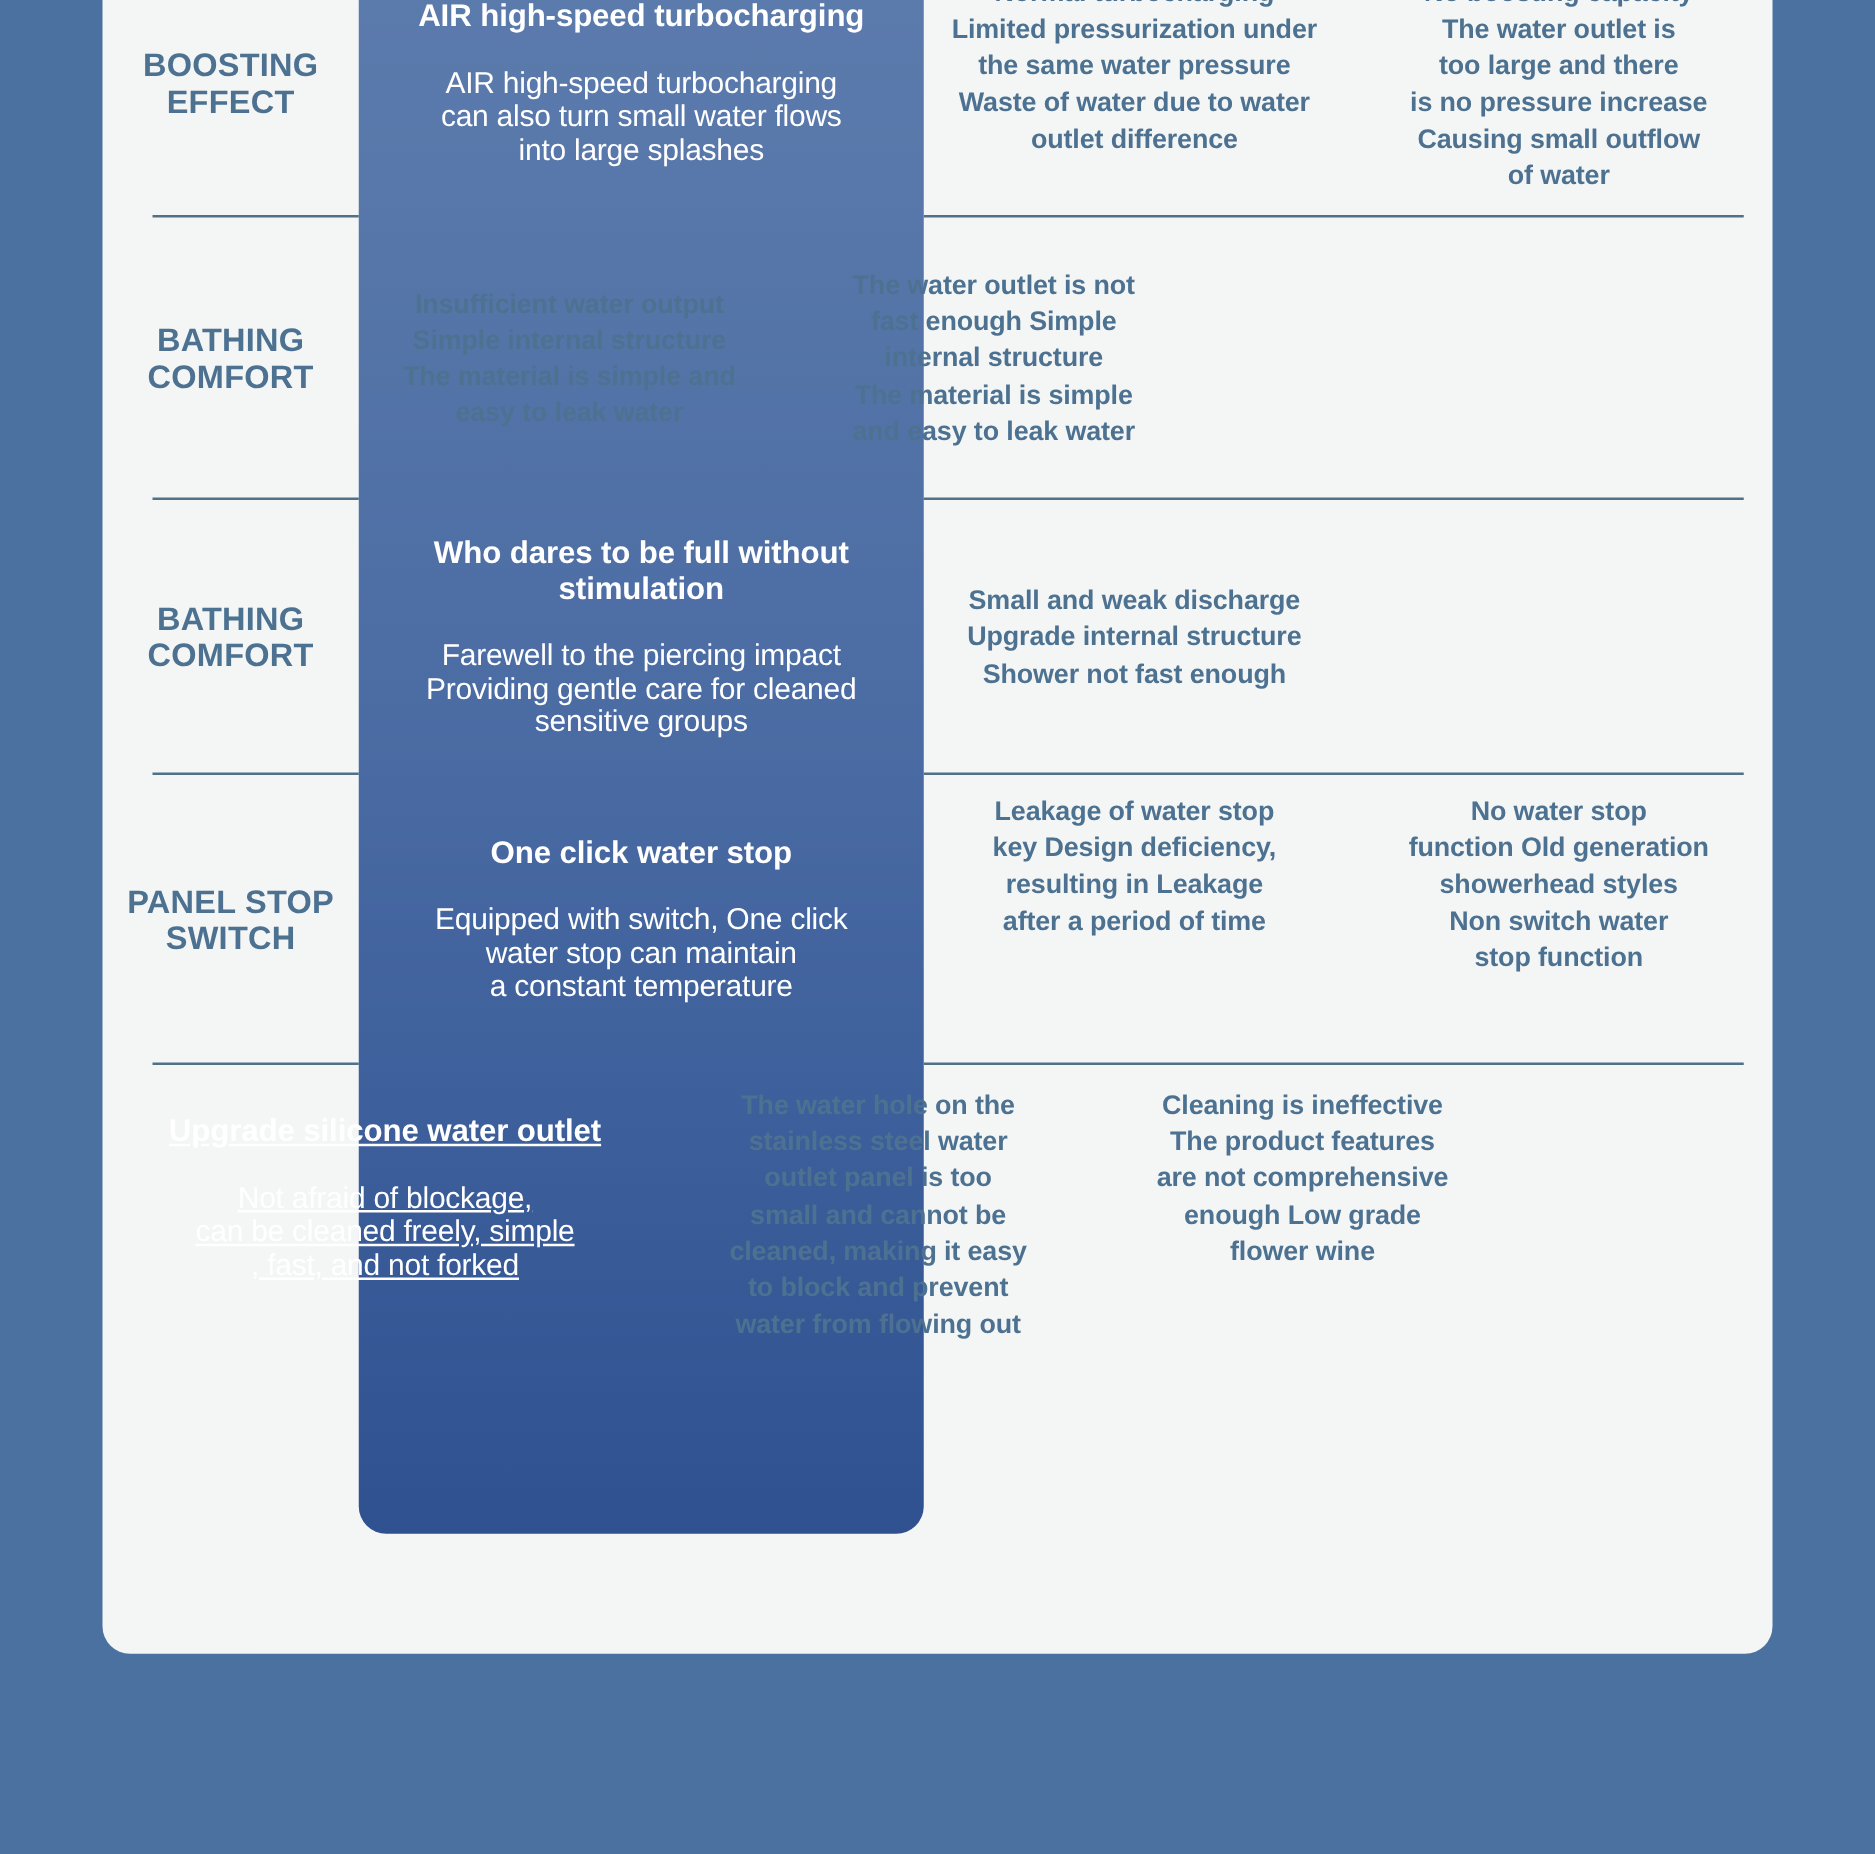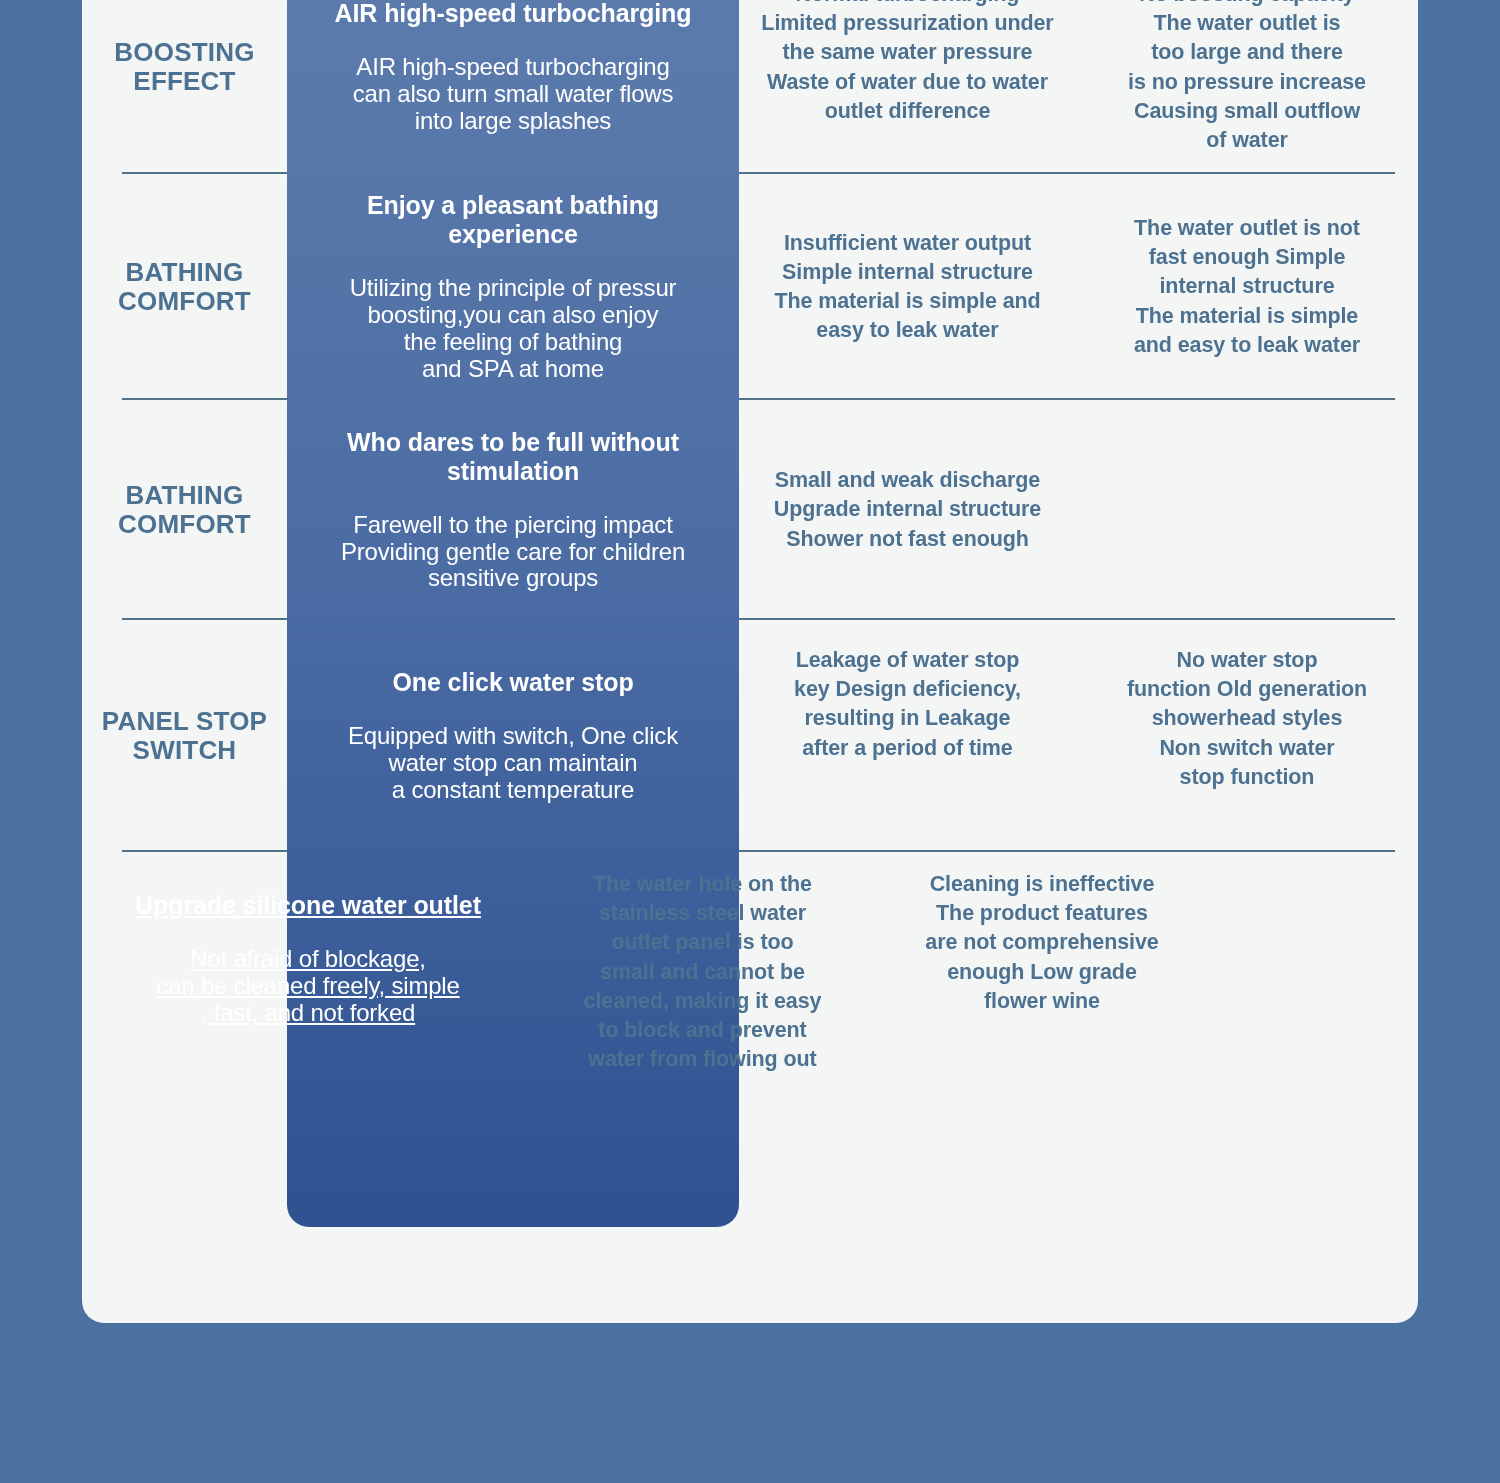--- a/index.html
+++ b/index.html
@@ -138,21 +138,21 @@
   .row-4 { height: 330px; }
 
   .row-0 .cell-feature,
   .row-1 .cell-feature,
   .row-2 .cell-feature,
   .row-3 .cell-feature,
   .row-4 .cell-feature { justify-content: center; }
 
   .row-4 .cell-feature { padding-bottom: 130px; text-decoration: underline; }
   .row-4 .cell-compare { align-self: flex-start; padding-top: 18px; }
-  .row-3 .cell-compare { align-self: flex-start; padding-top: 26px; text-align: center; }
+  .row-3 .cell-compare { align-self: flex-start; padding-top: 15px; text-align: center; }
   .row-0 .cell-compare { align-self: flex-start; padding-top: 20px; }
 </style>
 </head>
 <body>
 
 <div class="page">
 
   <div class="card">
 
     <div class="feature-column"></div>
@@ -179,49 +179,41 @@
 is no pressure increase
 Causing small outflow
 of water</div>
         <div class="divider-left"></div>
         <div class="divider-right"></div>
       </div>
 
       <div class="row row-1">
         <div class="cell cell-label nowrap-lines">BATHING
 COMFORT</div>
-        <div class="cell cell-feature">
-          <div class="f-title nowrap-lines">Enjoy a pleasant bathing
-experience</div>
-          <div class="f-body nowrap-lines">Utilizing the principle of pressur
-boosting,you can also enjoy
-the feeling of bathing
-and SPA at home</div>
-        </div>
         <div class="cell cell-compare nowrap-lines">Insufficient water output
 Simple internal structure
 The material is simple and
 easy to leak water</div>
         <div class="cell cell-compare wide nowrap-lines">The water outlet is not
 fast enough Simple
 internal structure
 The material is simple
 and easy to leak water</div>
         <div class="divider-left"></div>
         <div class="divider-right"></div>
       </div>
 
       <div class="row row-2">
         <div class="cell cell-label nowrap-lines">BATHING
 COMFORT</div>
         <div class="cell cell-feature">
           <div class="f-title nowrap-lines">Who dares to be full without
 stimulation</div>
           <div class="f-body nowrap-lines">Farewell to the piercing impact
-Providing gentle care for children
+Providing gentle care for cleaned
 sensitive groups</div>
         </div>
         <div class="cell cell-compare nowrap-lines">Small and weak discharge
 Upgrade internal structure
 Shower not fast enough</div>
         <div class="divider-left"></div>
         <div class="divider-right"></div>
       </div>
 
       <div class="row row-3">

